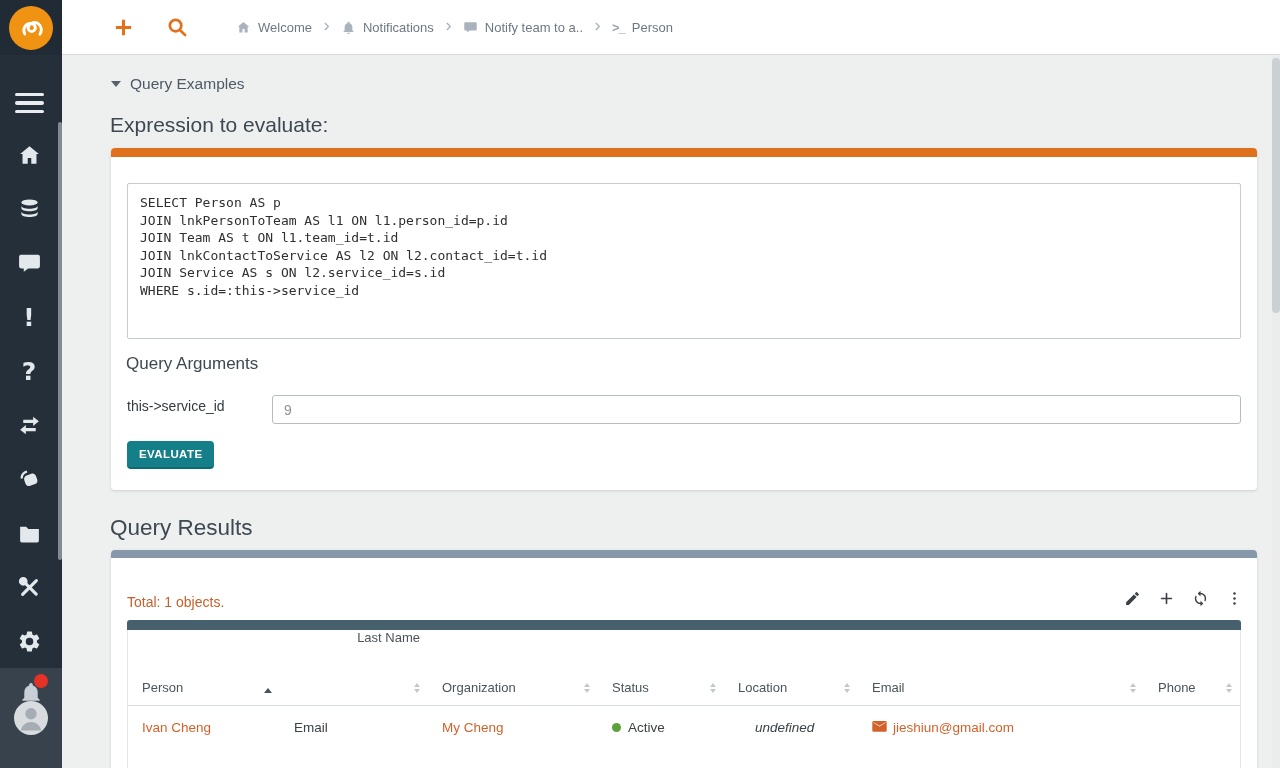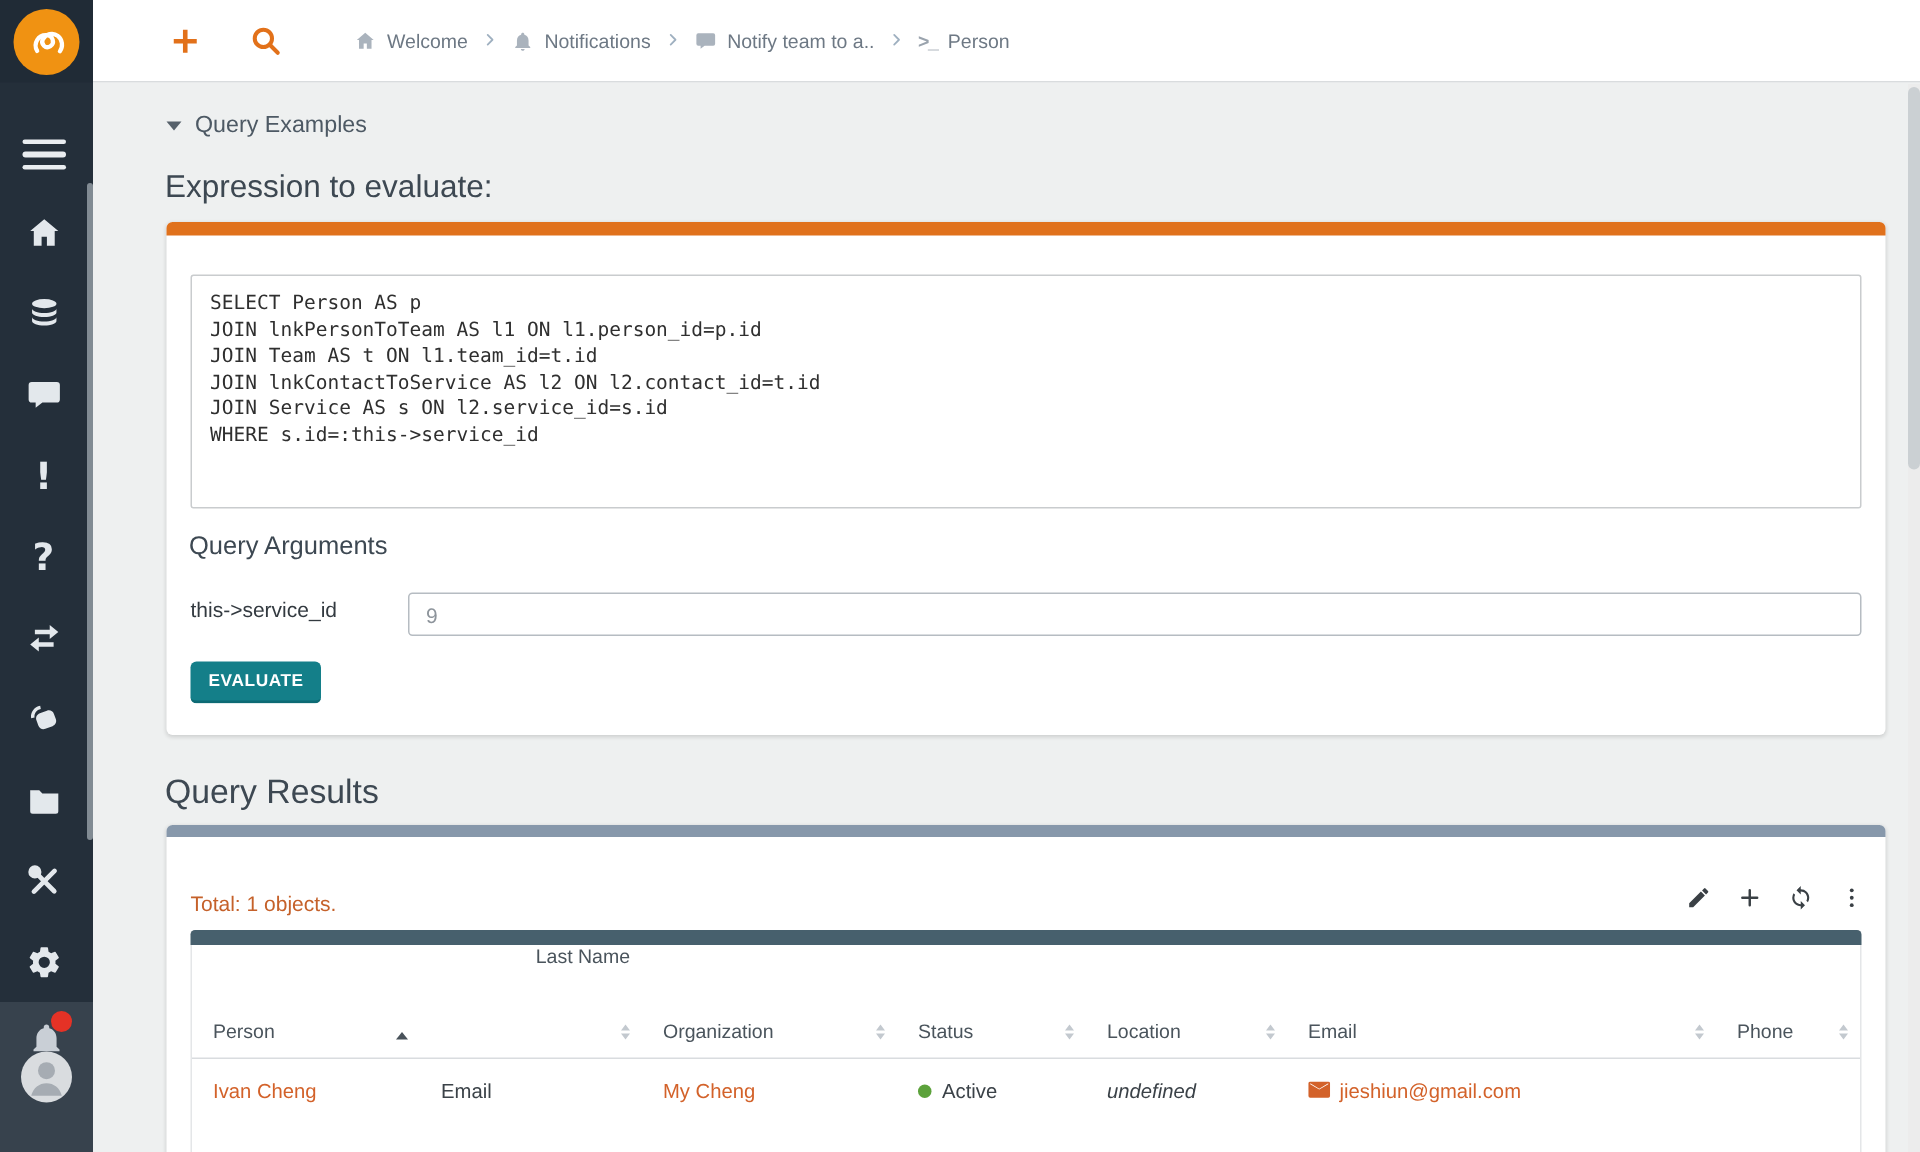--- a/index.html
+++ b/index.html
@@ -65,21 +65,21 @@
   .cell { display:flex; align-items:flex-end; padding:0 8px 10px 14px; font-size:13px; color:#4a545c; }
   .dt-hcell { justify-content:space-between; cursor:pointer; }
   .dt-row .cell { align-items:flex-start; padding-top:14px; font-size:13.5px; color:#3b4248; }
   .c0{width:152px;} .c1{width:148px;flex-direction:column;} .c2{width:170px;} .c3{width:126px;} .c4{width:134px;} .c5{width:286px;} .c6{flex:1;}
   .sort { display:flex; flex-direction:column; align-items:center; gap:2px; padding-bottom:2px; }
   .tri-up { width:0; height:0; border-left:3.5px solid transparent; border-right:3.5px solid transparent; border-bottom:4.5px solid #c3c9cf; }
   .tri-down { width:0; height:0; border-left:3.5px solid transparent; border-right:3.5px solid transparent; border-top:4.5px solid #c3c9cf; }
   .sort-asc .tri-up { border-bottom-color:#49525a; border-left-width:4px; border-right-width:4px; border-bottom-width:5.5px; }
   .link { color:#d3622a; cursor:pointer; }
   .status-dot { display:inline-block; width:9px; height:9px; border-radius:50%; background:#5ca23b; margin-right:7px; margin-top:3px; }
-  .italic { font-style:italic; }
+  .italic { font-style:italic;margin-left:17px; }
   .email-cell svg { width:15px; height:12px; fill:#d3622a; margin-right:6px; margin-top:1px; }
 
   
   .page-scrollbar { position:absolute; right:0; top:56px; width:8px; height:712px; background:#ececec; z-index:40; }
   .page-scroll-thumb { position:absolute; right:0; top:2px; width:8px; height:255px; background:#cbd0d3; border-radius:4px; cursor:pointer; }
 </style>
 </head>
 <body>
 
 <div class="sidebar">

